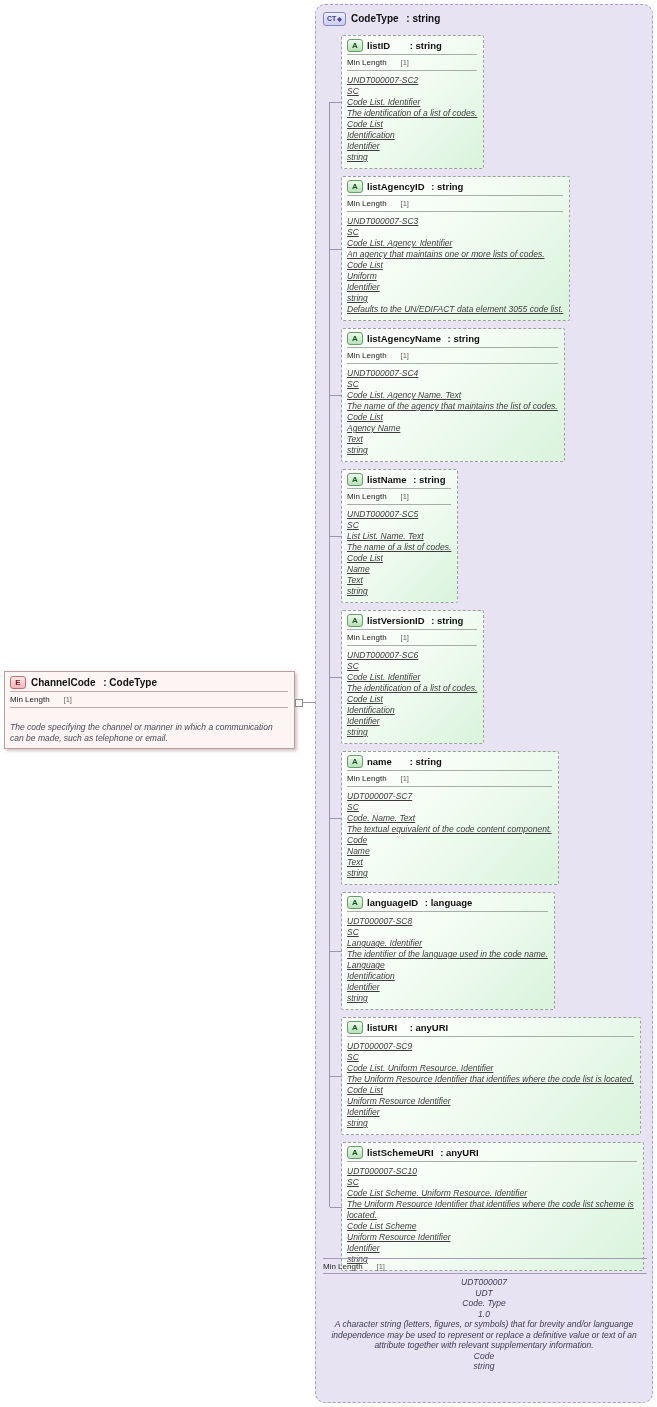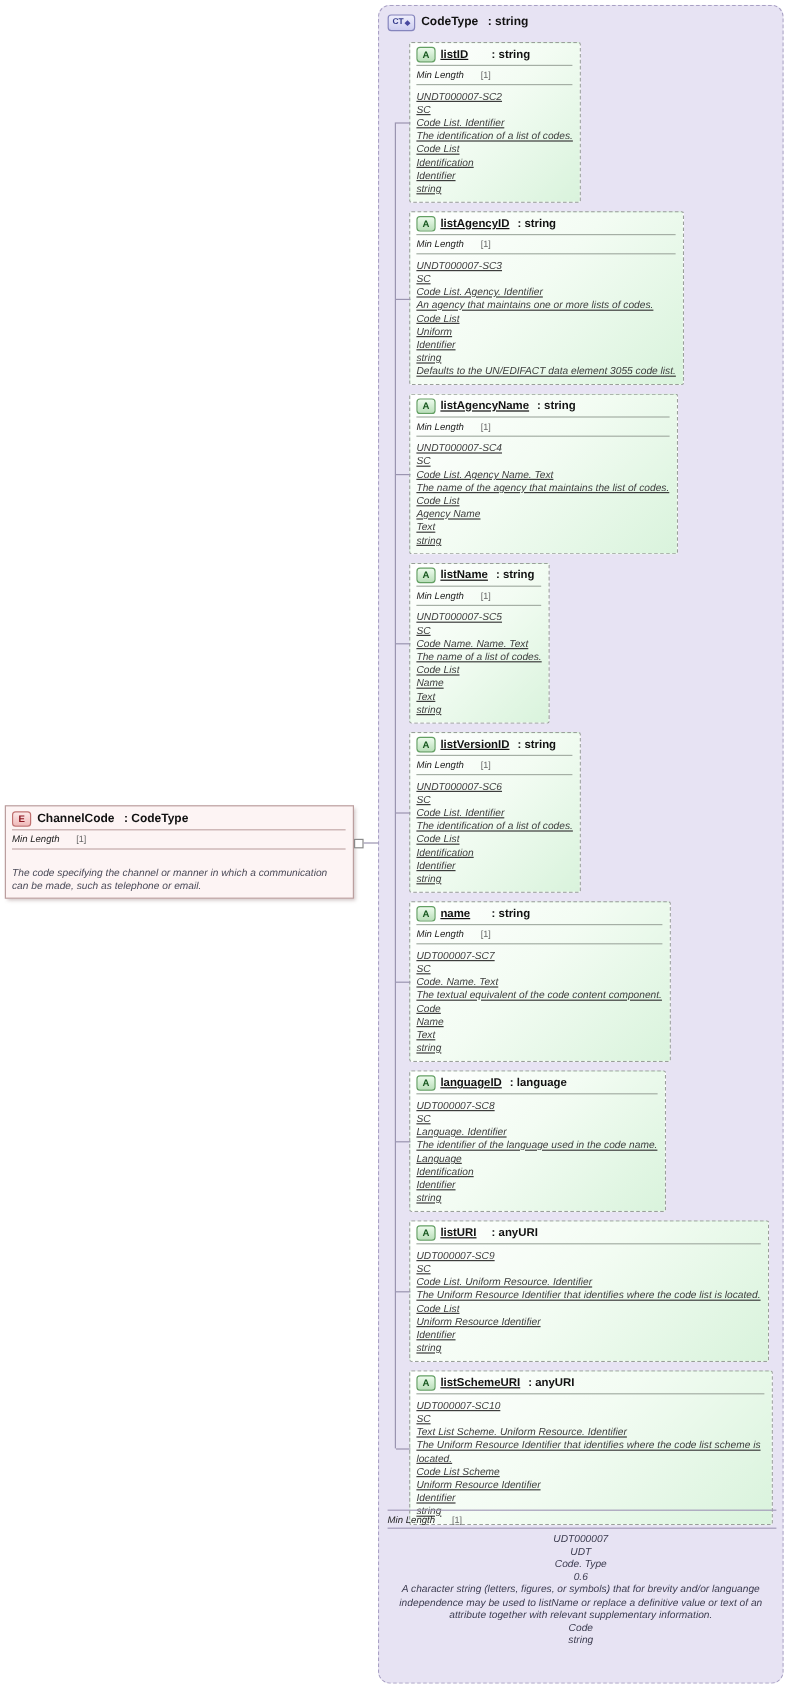--- a/index.html
+++ b/index.html
@@ -24,30 +24,30 @@
   .ct-icon::after{content:"◆";font-size:6px;color:#4848a0;margin-left:1px;}
   
   .attr-list{display:flex;flex-direction:column;align-items:flex-start;gap:7px;margin-top:9px;}
   .attr-box{
     position:relative;box-sizing:border-box;width:max-content;max-width:303px;
     background:linear-gradient(135deg,#ffffff 0%,#f3fcf3 45%,#d9f3dc 100%);
     border:1px dashed #999f99;border-radius:2px;padding:3px 6px 5px 5px;
   }
   .attr-box::before{content:"";position:absolute;left:-12px;top:50%;width:12px;height:1px;background:#9a94b0;}
   .attr-header{display:flex;align-items:center;gap:4px;font-size:9.5px;font-weight:bold;color:#111;white-space:nowrap;}
-  .attr-name{min-width:36px;display:inline-block;text-decoration:underline;}
+  .attr-name{min-width:36px;display:inline-block;}
   .attr-type::before{content:" : ";white-space:pre;}
   .a-icon{
     width:14px;height:11px;display:inline-flex;align-items:center;justify-content:center;
     font-size:8px;font-weight:bold;color:#14561c;font-style:normal;
     background:linear-gradient(#edfbed,#badfba);border:1px solid #63a063;border-radius:3px;flex:none;
   }
   .hr{height:0;border-top:1px solid #a5afa5;margin:2px 0;}
   .facet-row{display:flex;align-items:baseline;gap:14px;padding:1px 0;}
-  .facet-label{font-size:8px;font-style:italic;color:#222;text-align:center;}
+  .facet-label{font-size:8px;color:#222;text-align:center;}
   .facet-value{font-size:7.5px;color:#666;}
   .attr-body{padding-top:2px;font-size:8.5px;font-style:italic;color:#3d3d3d;line-height:11px;text-decoration:underline;}
   
   .ct-facets{position:absolute;left:7px;top:1252px;width:324px;}
   .ct-facets .hr{border-color:#a39bb8;margin:1px 0 2px;}
   .ct-annotation{margin-top:3px;font-size:8.5px;font-style:italic;color:#3c3c50;line-height:10.5px;padding-right:2px;text-align:center;}
   
   .element-box{
     position:absolute;left:4px;top:671px;width:291px;box-sizing:border-box;
     background:#fdf4f4;border:1px solid #bb9f9f;box-shadow:2px 2px 3px rgba(120,90,90,0.35);
@@ -173,21 +173,21 @@
         </div>
         <div class="hr"></div>
         <div class="facet-row">
           <span class="facet-label">Min Length</span>
           <span class="facet-value">[1]</span>
         </div>
         <div class="hr"></div>
         <div class="attr-body">
           <div class="ann-line">UNDT000007-SC5</div>
           <div class="ann-line">SC</div>
-          <div class="ann-line">Code Name. Name. Text</div>
+          <div class="ann-line">List List. Name. Text</div>
           <div class="ann-line">The name of a list of codes.</div>
           <div class="ann-line">Code List</div>
           <div class="ann-line">Name</div>
           <div class="ann-line">Text</div>
           <div class="ann-line">string</div>
         </div>
       </div>
       <div class="attr-box">
         <div class="attr-header">
           <span class="a-icon">A</span>
@@ -273,41 +273,41 @@
       <div class="attr-box">
         <div class="attr-header">
           <span class="a-icon">A</span>
           <span class="attr-name">listSchemeURI</span>
           <span class="attr-type">anyURI</span>
         </div>
         <div class="hr"></div>
         <div class="attr-body">
           <div class="ann-line">UDT000007-SC10</div>
           <div class="ann-line">SC</div>
-          <div class="ann-line">Text List Scheme. Uniform Resource. Identifier</div>
+          <div class="ann-line">Code List Scheme. Uniform Resource. Identifier</div>
           <div class="ann-line">The Uniform Resource Identifier that identifies where the code list scheme is located.</div>
           <div class="ann-line">Code List Scheme</div>
           <div class="ann-line">Uniform Resource Identifier</div>
           <div class="ann-line">Identifier</div>
           <div class="ann-line">string</div>
         </div>
       </div>
     </div>
 
   <div class="ct-facets">
     <div class="hr"></div>
     <div class="facet-row">
       <span class="facet-label">Min Length</span>
       <span class="facet-value">[1]</span>
     </div>
     <div class="hr"></div>
     <div class="ct-annotation">
         <div class="ann-line">UDT000007</div>
         <div class="ann-line">UDT</div>
         <div class="ann-line">Code. Type</div>
-        <div class="ann-line">0.6</div>
-        <div class="ann-line">A character string (letters, figures, or symbols) that for brevity and/or languange independence may be used to listName or replace a definitive value or text of an attribute together with relevant supplementary information.</div>
+        <div class="ann-line">1.0</div>
+        <div class="ann-line">A character string (letters, figures, or symbols) that for brevity and/or languange independence may be used to represent or replace a definitive value or text of an attribute together with relevant supplementary information.</div>
         <div class="ann-line">Code</div>
         <div class="ann-line">string</div>
       </div>
   </div>
 <div class="vline" style="top: 97px; height: 1104.5px;"></div>
   </div>
 
 </body></html>

